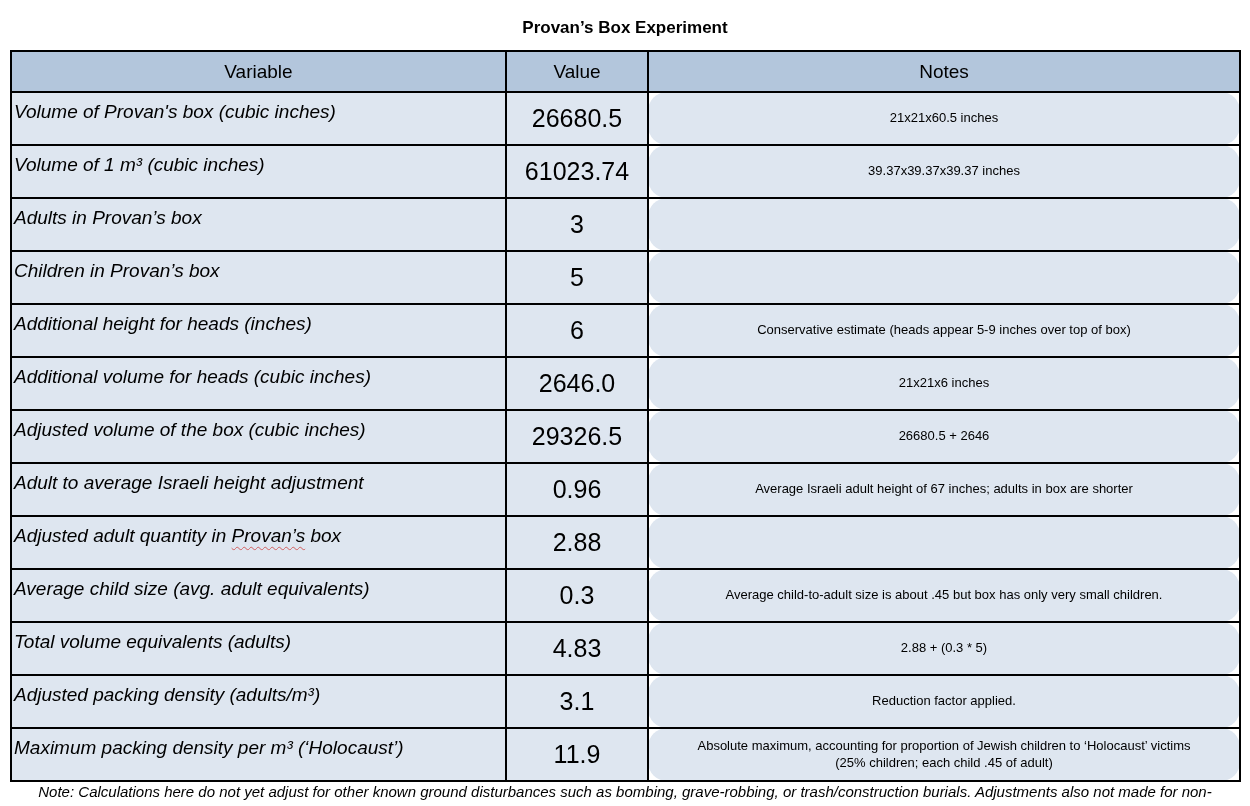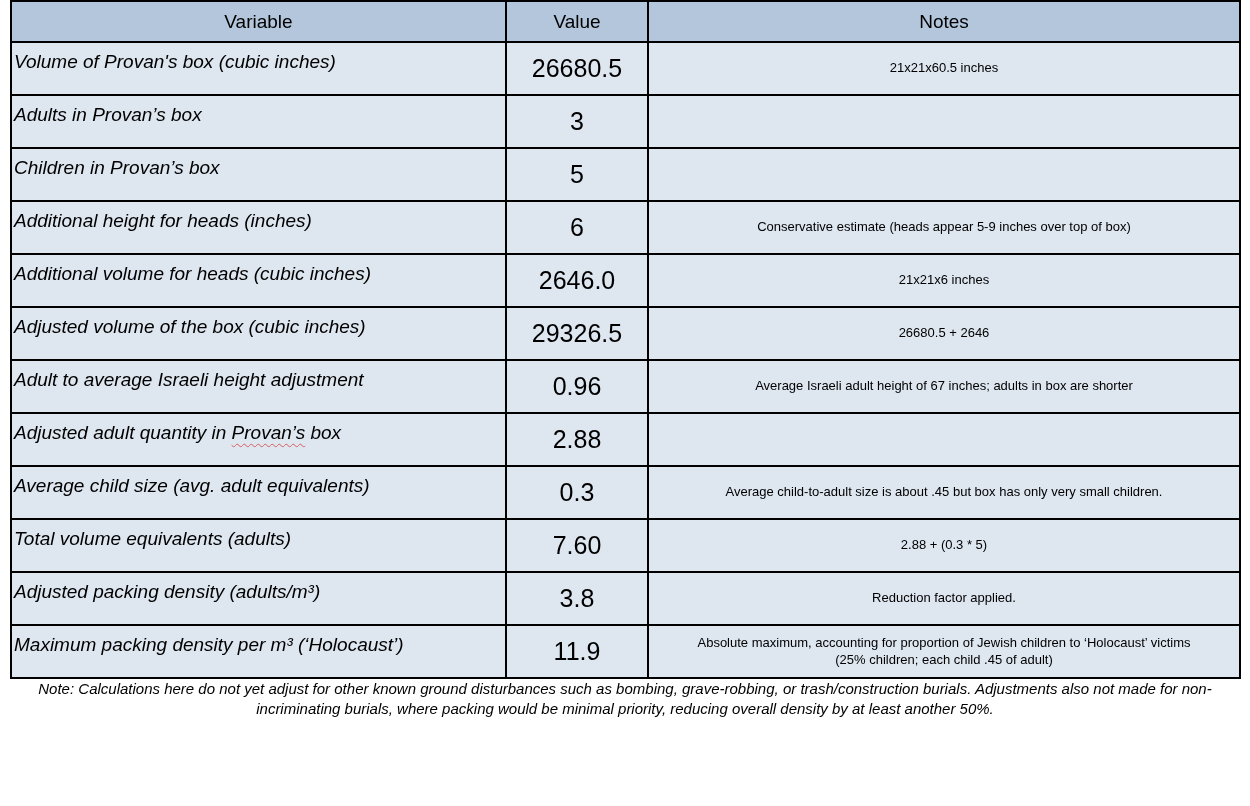--- a/index.html
+++ b/index.html
@@ -56,20 +56,21 @@
   }
   td.val-cell {
     font-size: 25px;
     text-align: center;
   }
   td.notes-cell {
     font-size: 13px;
     text-align: center;
     line-height: 1.3;
     padding: 0 4px;
+    border-radius: 19px;
   }
   tr.bold-row td.var-cell,
   tr.bold-row td.val-cell {
     font-weight: bold;
   }
   .squiggle {
     text-decoration-line: underline;
     text-decoration-style: wavy;
     text-decoration-color: var(--spellcheck, #d25f5f);
     text-decoration-thickness: 1px;
@@ -81,20 +82,21 @@
     font-style: italic;
     font-size: 15px;
     line-height: 1.35;
   }
 </style>
 </head>
 <body>
 
 <div class="page">
 
+  <div class="doc-title">Provan’s Box Experiment</div>
 
   <table class="data-table">
     <colgroup>
       <col class="c-var">
       <col class="c-val">
       <col class="c-notes">
     </colgroup>
     <thead>
       <tr>
         <th>Variable</th>
@@ -104,20 +106,27 @@
     </thead>
     <tbody>
         <tr>
           <td class="var-cell">Volume of Provan's box (cubic inches)</td>
           <td class="val-cell">26680.5</td>
           <td class="notes-cell">
             <div>21x21x60.5 inches</div>
           </td>
         </tr>
         <tr>
+          <td class="var-cell">Volume of 1 m³ (cubic inches)</td>
+          <td class="val-cell">61023.74</td>
+          <td class="notes-cell">
+            <div>39.37x39.37x39.37 inches</div>
+          </td>
+        </tr>
+        <tr>
           <td class="var-cell">Adults in Provan’s box</td>
           <td class="val-cell">3</td>
           <td class="notes-cell"></td>
         </tr>
         <tr>
           <td class="var-cell">Children in Provan’s box</td>
           <td class="val-cell">5</td>
           <td class="notes-cell"></td>
         </tr>
         <tr>
@@ -155,28 +164,28 @@
         </tr>
         <tr>
           <td class="var-cell">Average child size (avg. adult equivalents)</td>
           <td class="val-cell">0.3</td>
           <td class="notes-cell">
             <div>Average child-to-adult size is about .45 but box has only very small children.</div>
           </td>
         </tr>
         <tr>
           <td class="var-cell">Total volume equivalents (adults)</td>
-          <td class="val-cell">7.60</td>
+          <td class="val-cell">4.83</td>
           <td class="notes-cell">
             <div>2.88 + (0.3 * 5)</div>
           </td>
         </tr>
         <tr>
           <td class="var-cell">Adjusted packing density (adults/m³)</td>
-          <td class="val-cell">3.8</td>
+          <td class="val-cell">3.1</td>
           <td class="notes-cell">
             <div>Reduction factor applied.</div>
           </td>
         </tr>
         <tr>
           <td class="var-cell">Maximum packing density per m³ (‘Holocaust’)</td>
           <td class="val-cell">11.9</td>
           <td class="notes-cell">
             <div>Absolute maximum, accounting for proportion of Jewish children to ‘Holocaust’ victims</div>
             <div>(25% children; each child .45 of adult)</div>

